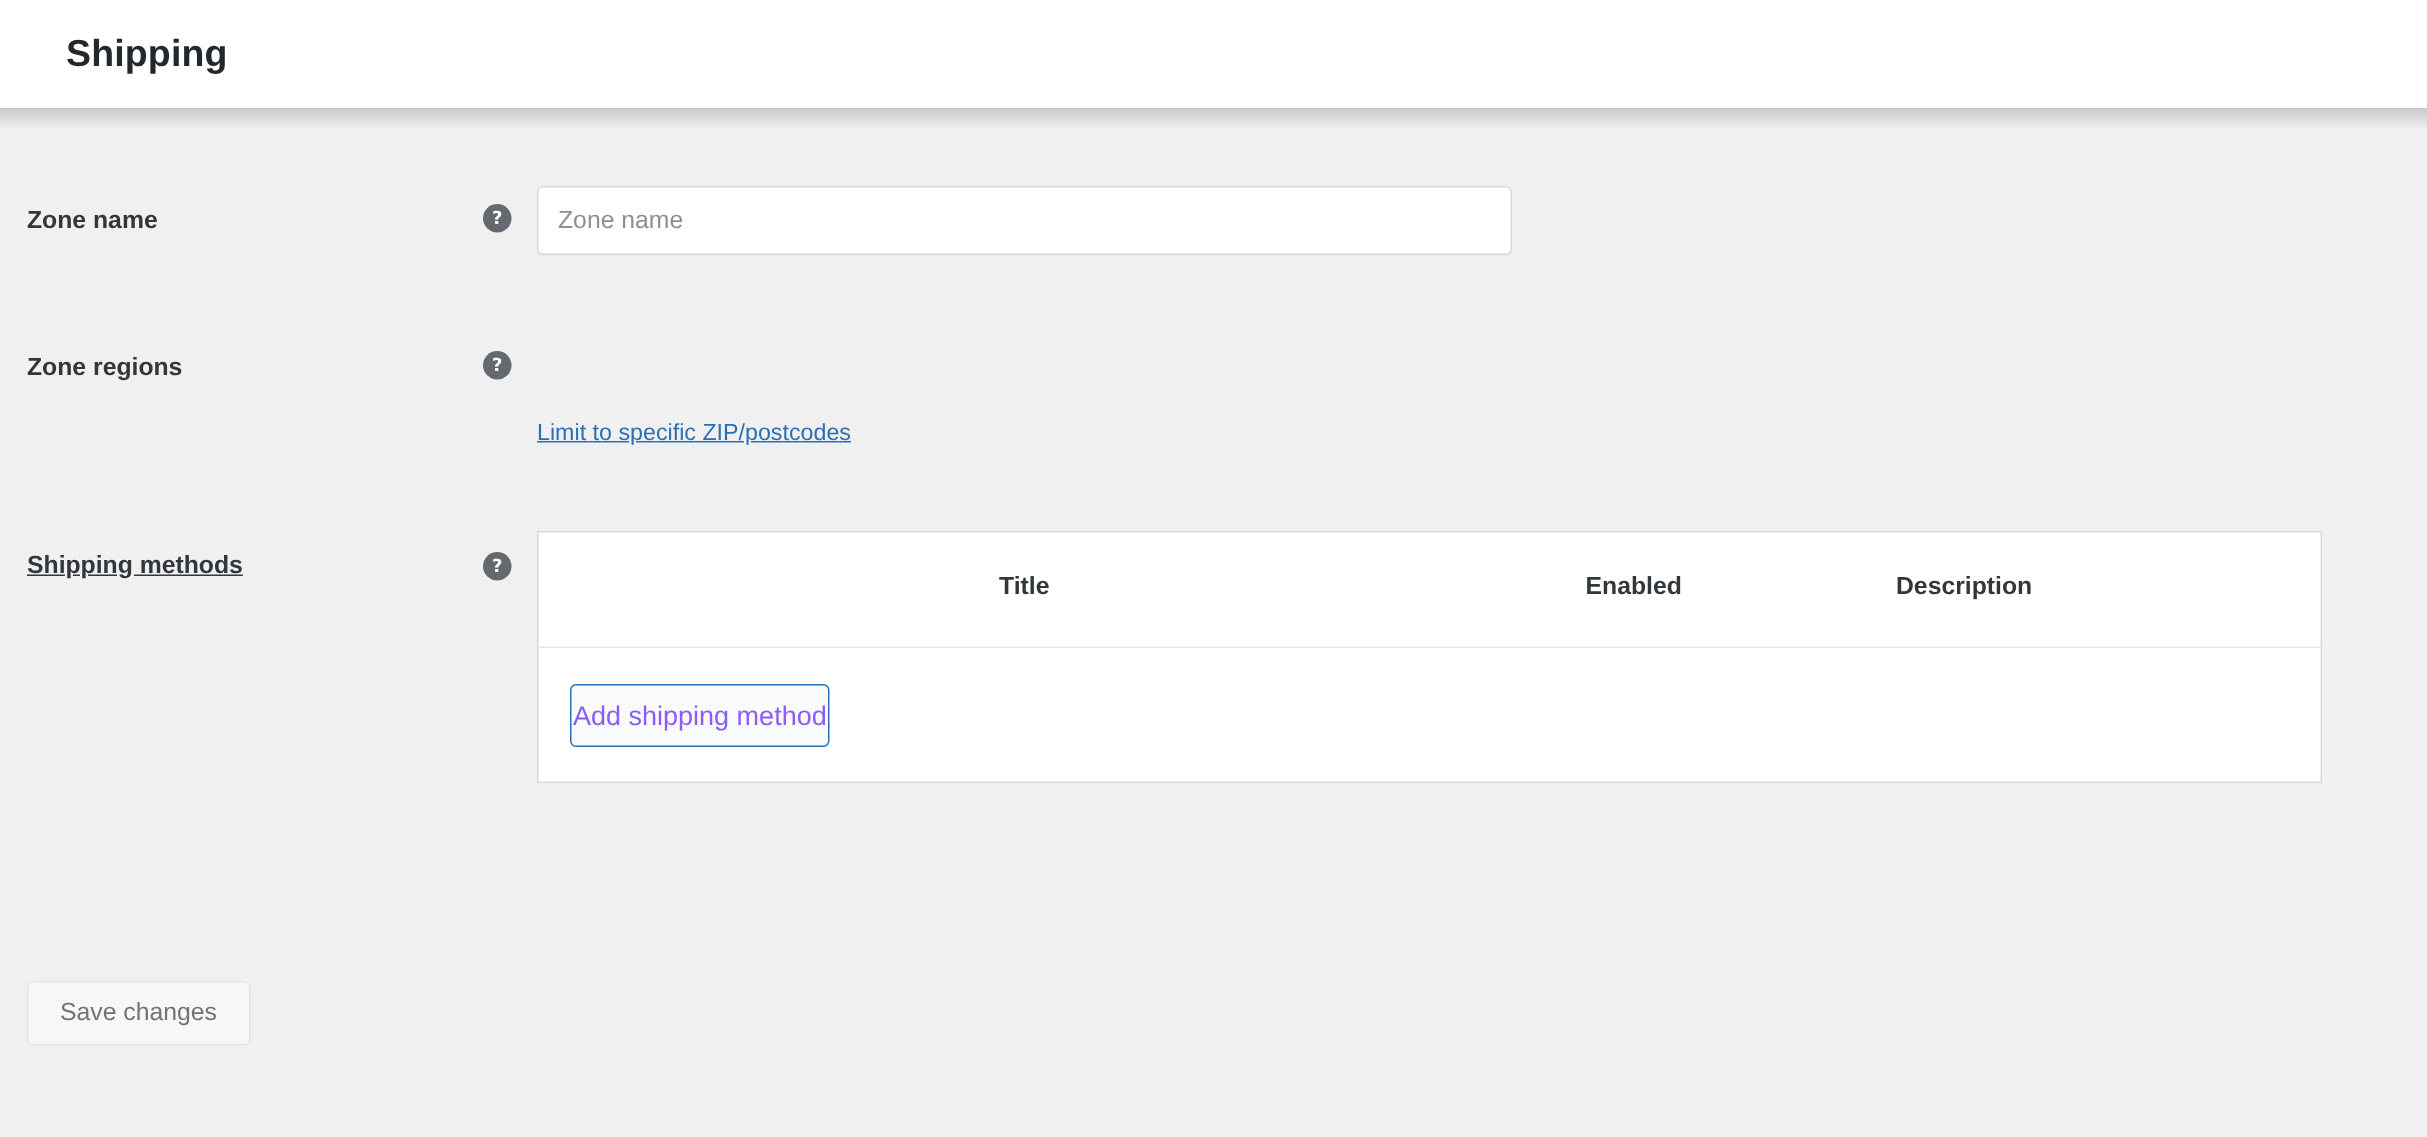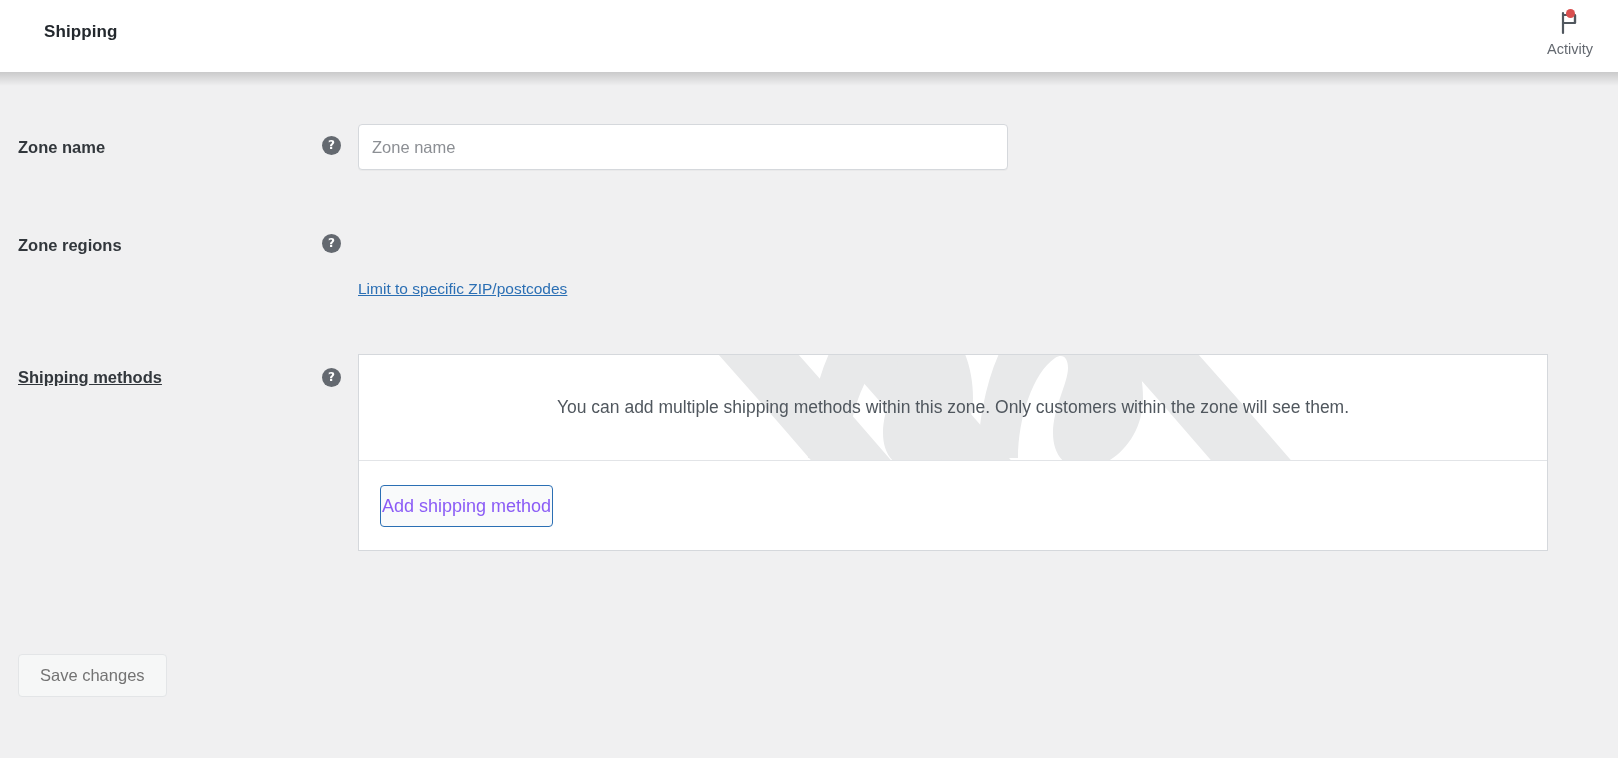--- a/index.html
+++ b/index.html
@@ -31,21 +31,21 @@
     left: 0; top: 72px;
     width: 100%;
     height: 14px;
     background: linear-gradient(to bottom, rgba(0,0,0,0.16), rgba(0,0,0,0));
     pointer-events: none;
   }
   .header-title {
     position: absolute;
     left: 44px;
     top: 22px;
-    font-size: 17px;
+    font-size: 25px;
     font-weight: bold;
     color: #23282d;
     letter-spacing: .1px;
   }
   .header-right {
     position: absolute;
     right: 0;
     top: 0;
     height: 72px;
     display: flex;
@@ -233,31 +233,20 @@
   }
 </style>
 </head>
 <body>
 
 <div class="wp-header">
   <div class="header-title">Shipping</div>
 
   <div class="header-right">
 
-    <div class="header-action">
-      <div class="ha-icon">
-        <svg width="22" height="24" viewBox="0 0 22 24" aria-hidden="true">
-          <path d="M4 2 V22" stroke="#50575e" stroke-width="2.2" fill="none" stroke-linecap="round"></path>
-          <path d="M4 4 H16 V12 H4" stroke="#50575e" stroke-width="2.2" fill="none" stroke-linejoin="round"></path>
-          <path d="M16 4 V12" stroke="#50575e" stroke-width="2.2" fill="none"></path>
-        </svg>
-        <span class="badge-dot"></span>
-      </div>
-      <div class="ha-label">Activity</div>
-    </div>
 
 
   </div>
 </div>
 
 <div class="content">
 
   <div class="form-row" style="top:50px;height:58px;">
     <div class="row-label" style="top:16px;">Zone name</div>
     <div class="help-tip" style="left:322px;top:14px;">?</div>
@@ -270,33 +259,26 @@
     <span class="zip-link" style="left:358px;top:60px;">Limit to specific ZIP/postcodes</span>
   </div>
 
   <div class="form-row" style="top:296px;height:40px;">
     <div class="row-label" style="top:0px;text-decoration:underline;">Shipping methods</div>
     <div class="help-tip" style="left:322px;top:0px;">?</div>
   </div>
 
   <div class="methods-table">
 
-
-    <div class="mt-empty">
-      <svg class="woo-watermark" viewBox="0 0 720 250" aria-hidden="true">
-        <g fill="#e8e9ea">
-          <path d="M30 -40 C120 60 210 160 300 270 L380 270 C290 160 200 60 110 -40 Z"></path>
-          <path d="M150 -40 C240 60 330 160 420 270 L500 270 C410 160 320 60 230 -40 Z"></path>
-          <path d="M430 -40 C520 60 610 160 700 270 L780 270 C690 160 600 60 510 -40 Z"></path>
-          <path d="M300 10 C340 10 380 50 380 110 C380 150 350 180 320 180 C300 180 290 165 290 145 C290 120 305 95 305 80 C305 70 300 65 292 70 C270 85 255 130 255 170 L215 170 C215 100 245 10 300 10 Z"></path>
-          <path d="M470 10 C510 10 550 50 550 110 C550 150 520 180 490 180 C470 180 460 165 460 145 C460 120 475 95 475 80 C475 70 470 65 462 70 C440 85 425 130 425 170 L385 170 C385 100 415 10 470 10 Z"></path>
-        </g>
-      </svg>
-      <span class="empty-text">You can add multiple shipping methods within this zone. Only customers within the zone will see them.</span>
+    <div class="mt-head">
+      <div class="col col-title">Title</div>
+      <div class="col col-enabled">Enabled</div>
+      <div class="col col-description">Description</div>
     </div>
+
 
     <div class="mt-foot">
       <button class="btn-outline">Add shipping method</button>
     </div>
 
   </div>
 
   <button class="btn-disabled" disabled="">Save changes</button>
 
 </div>

